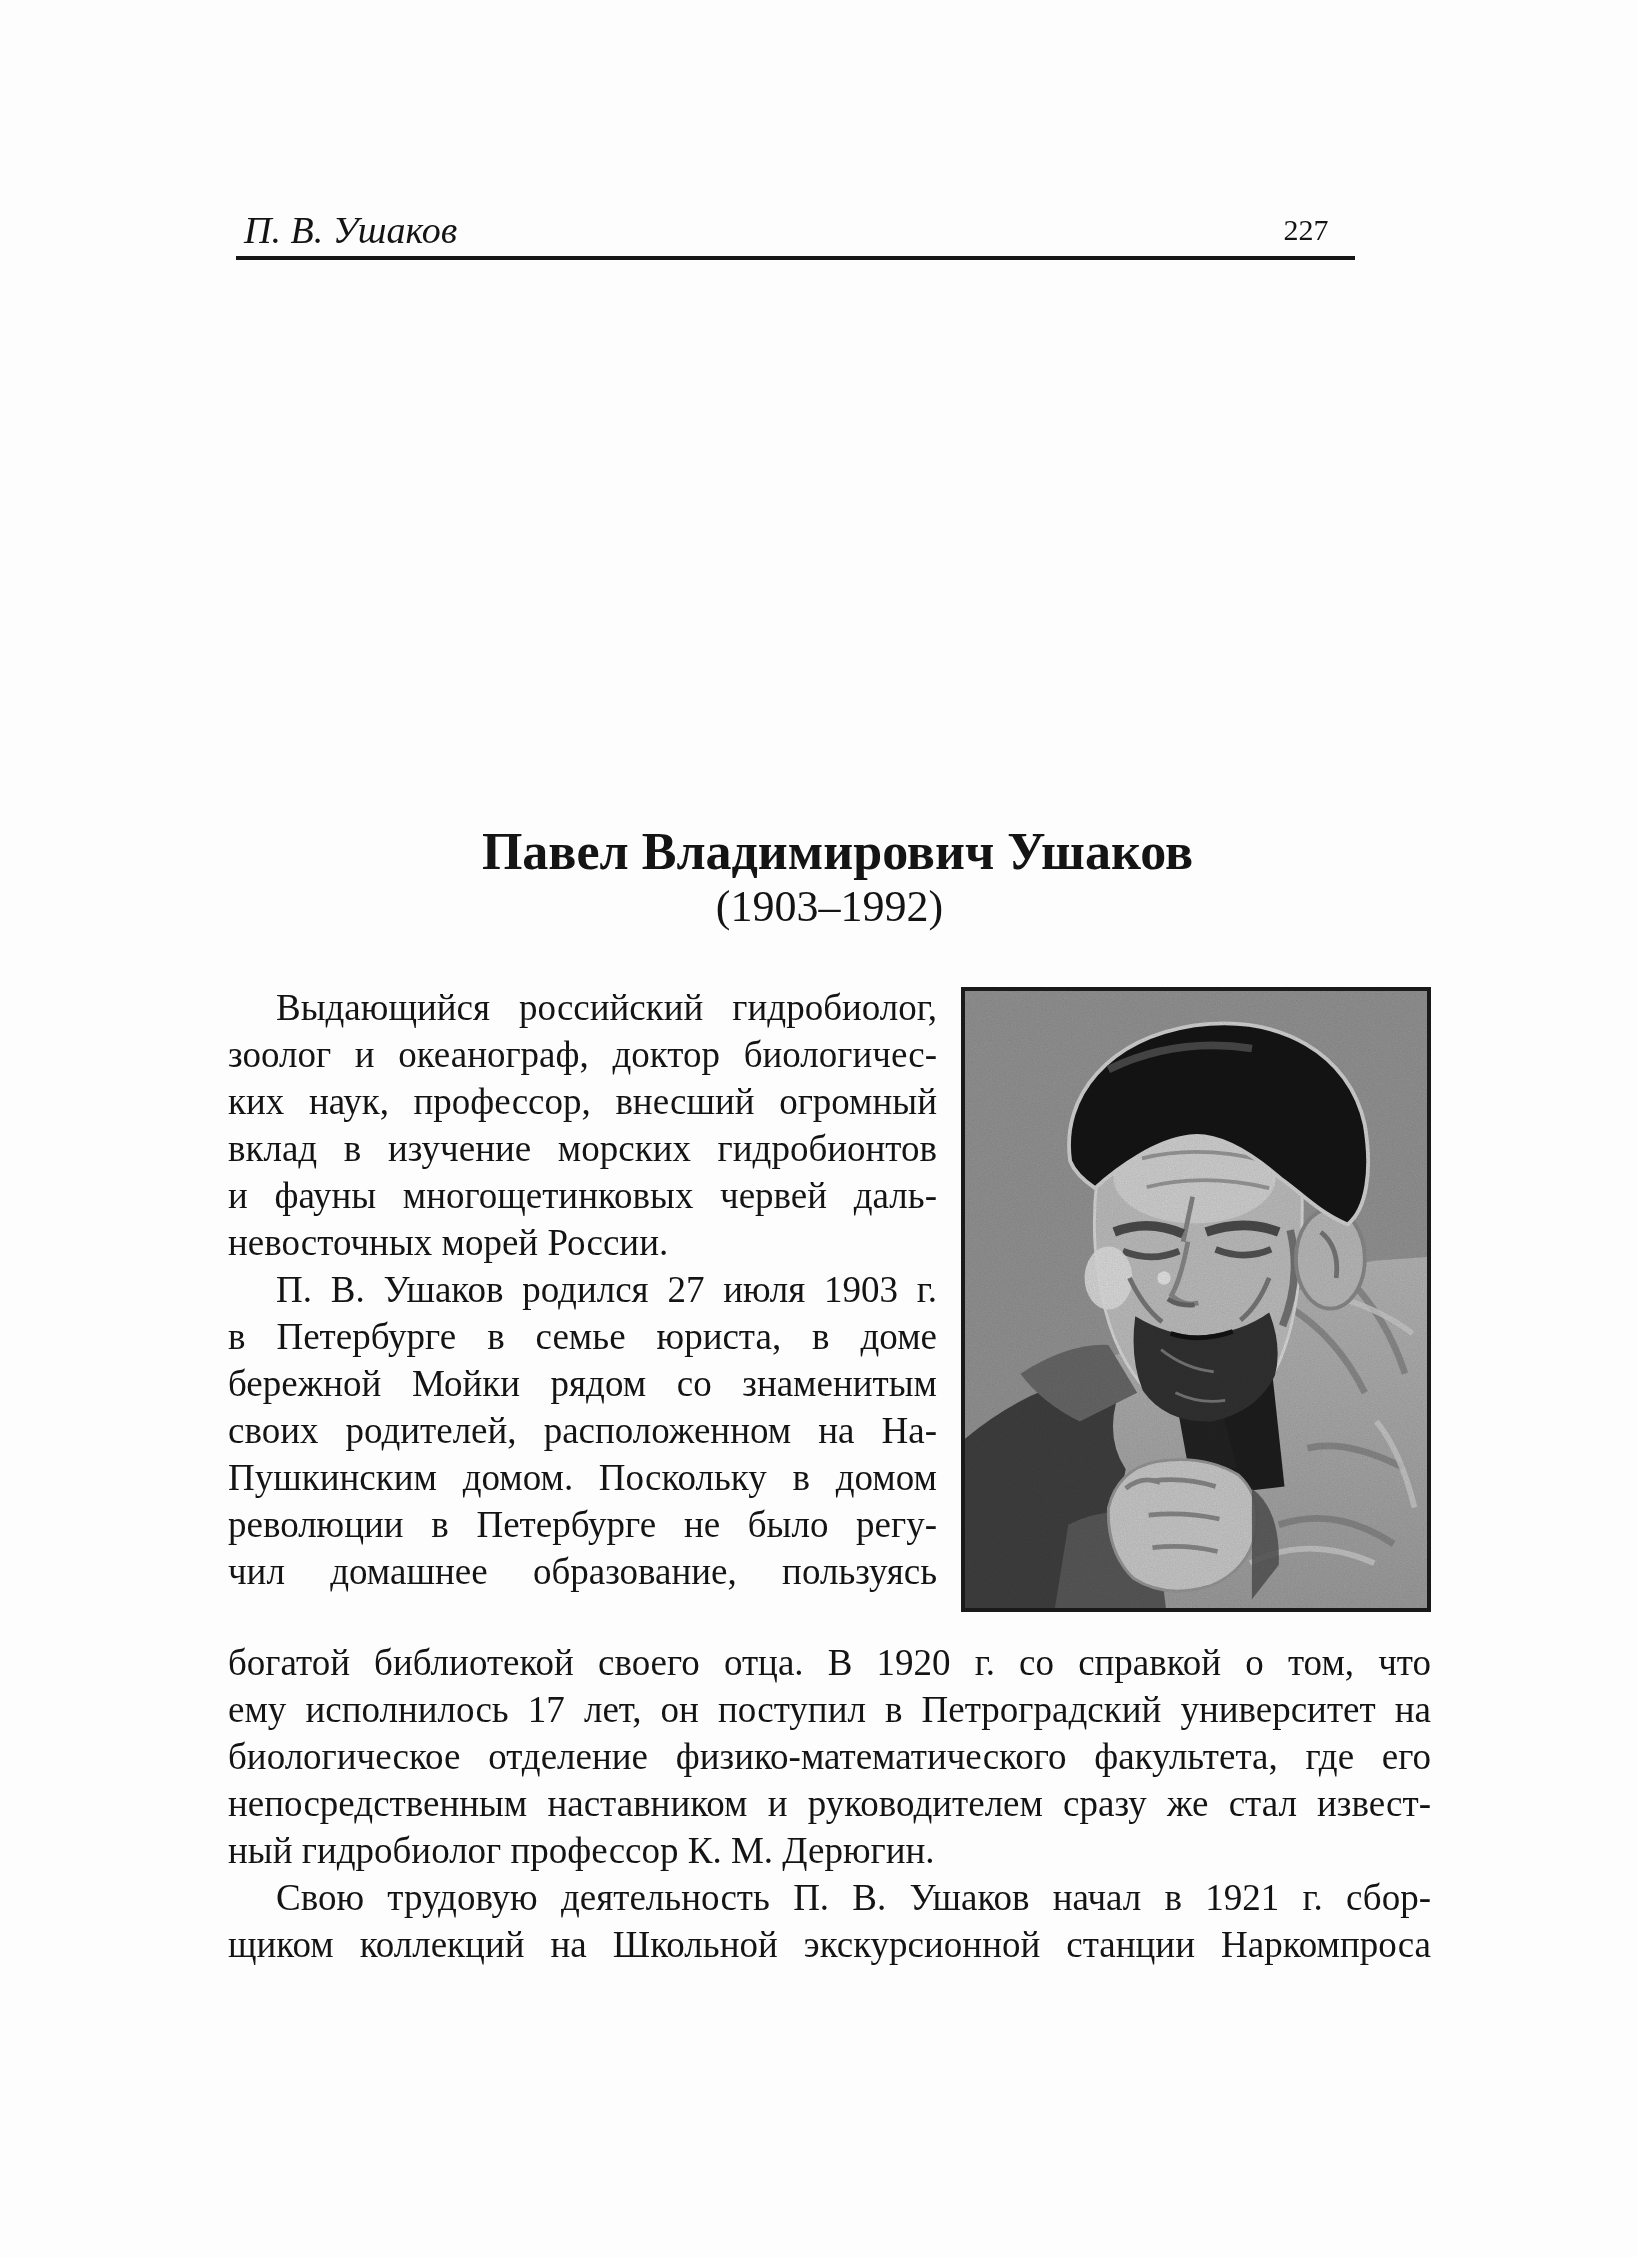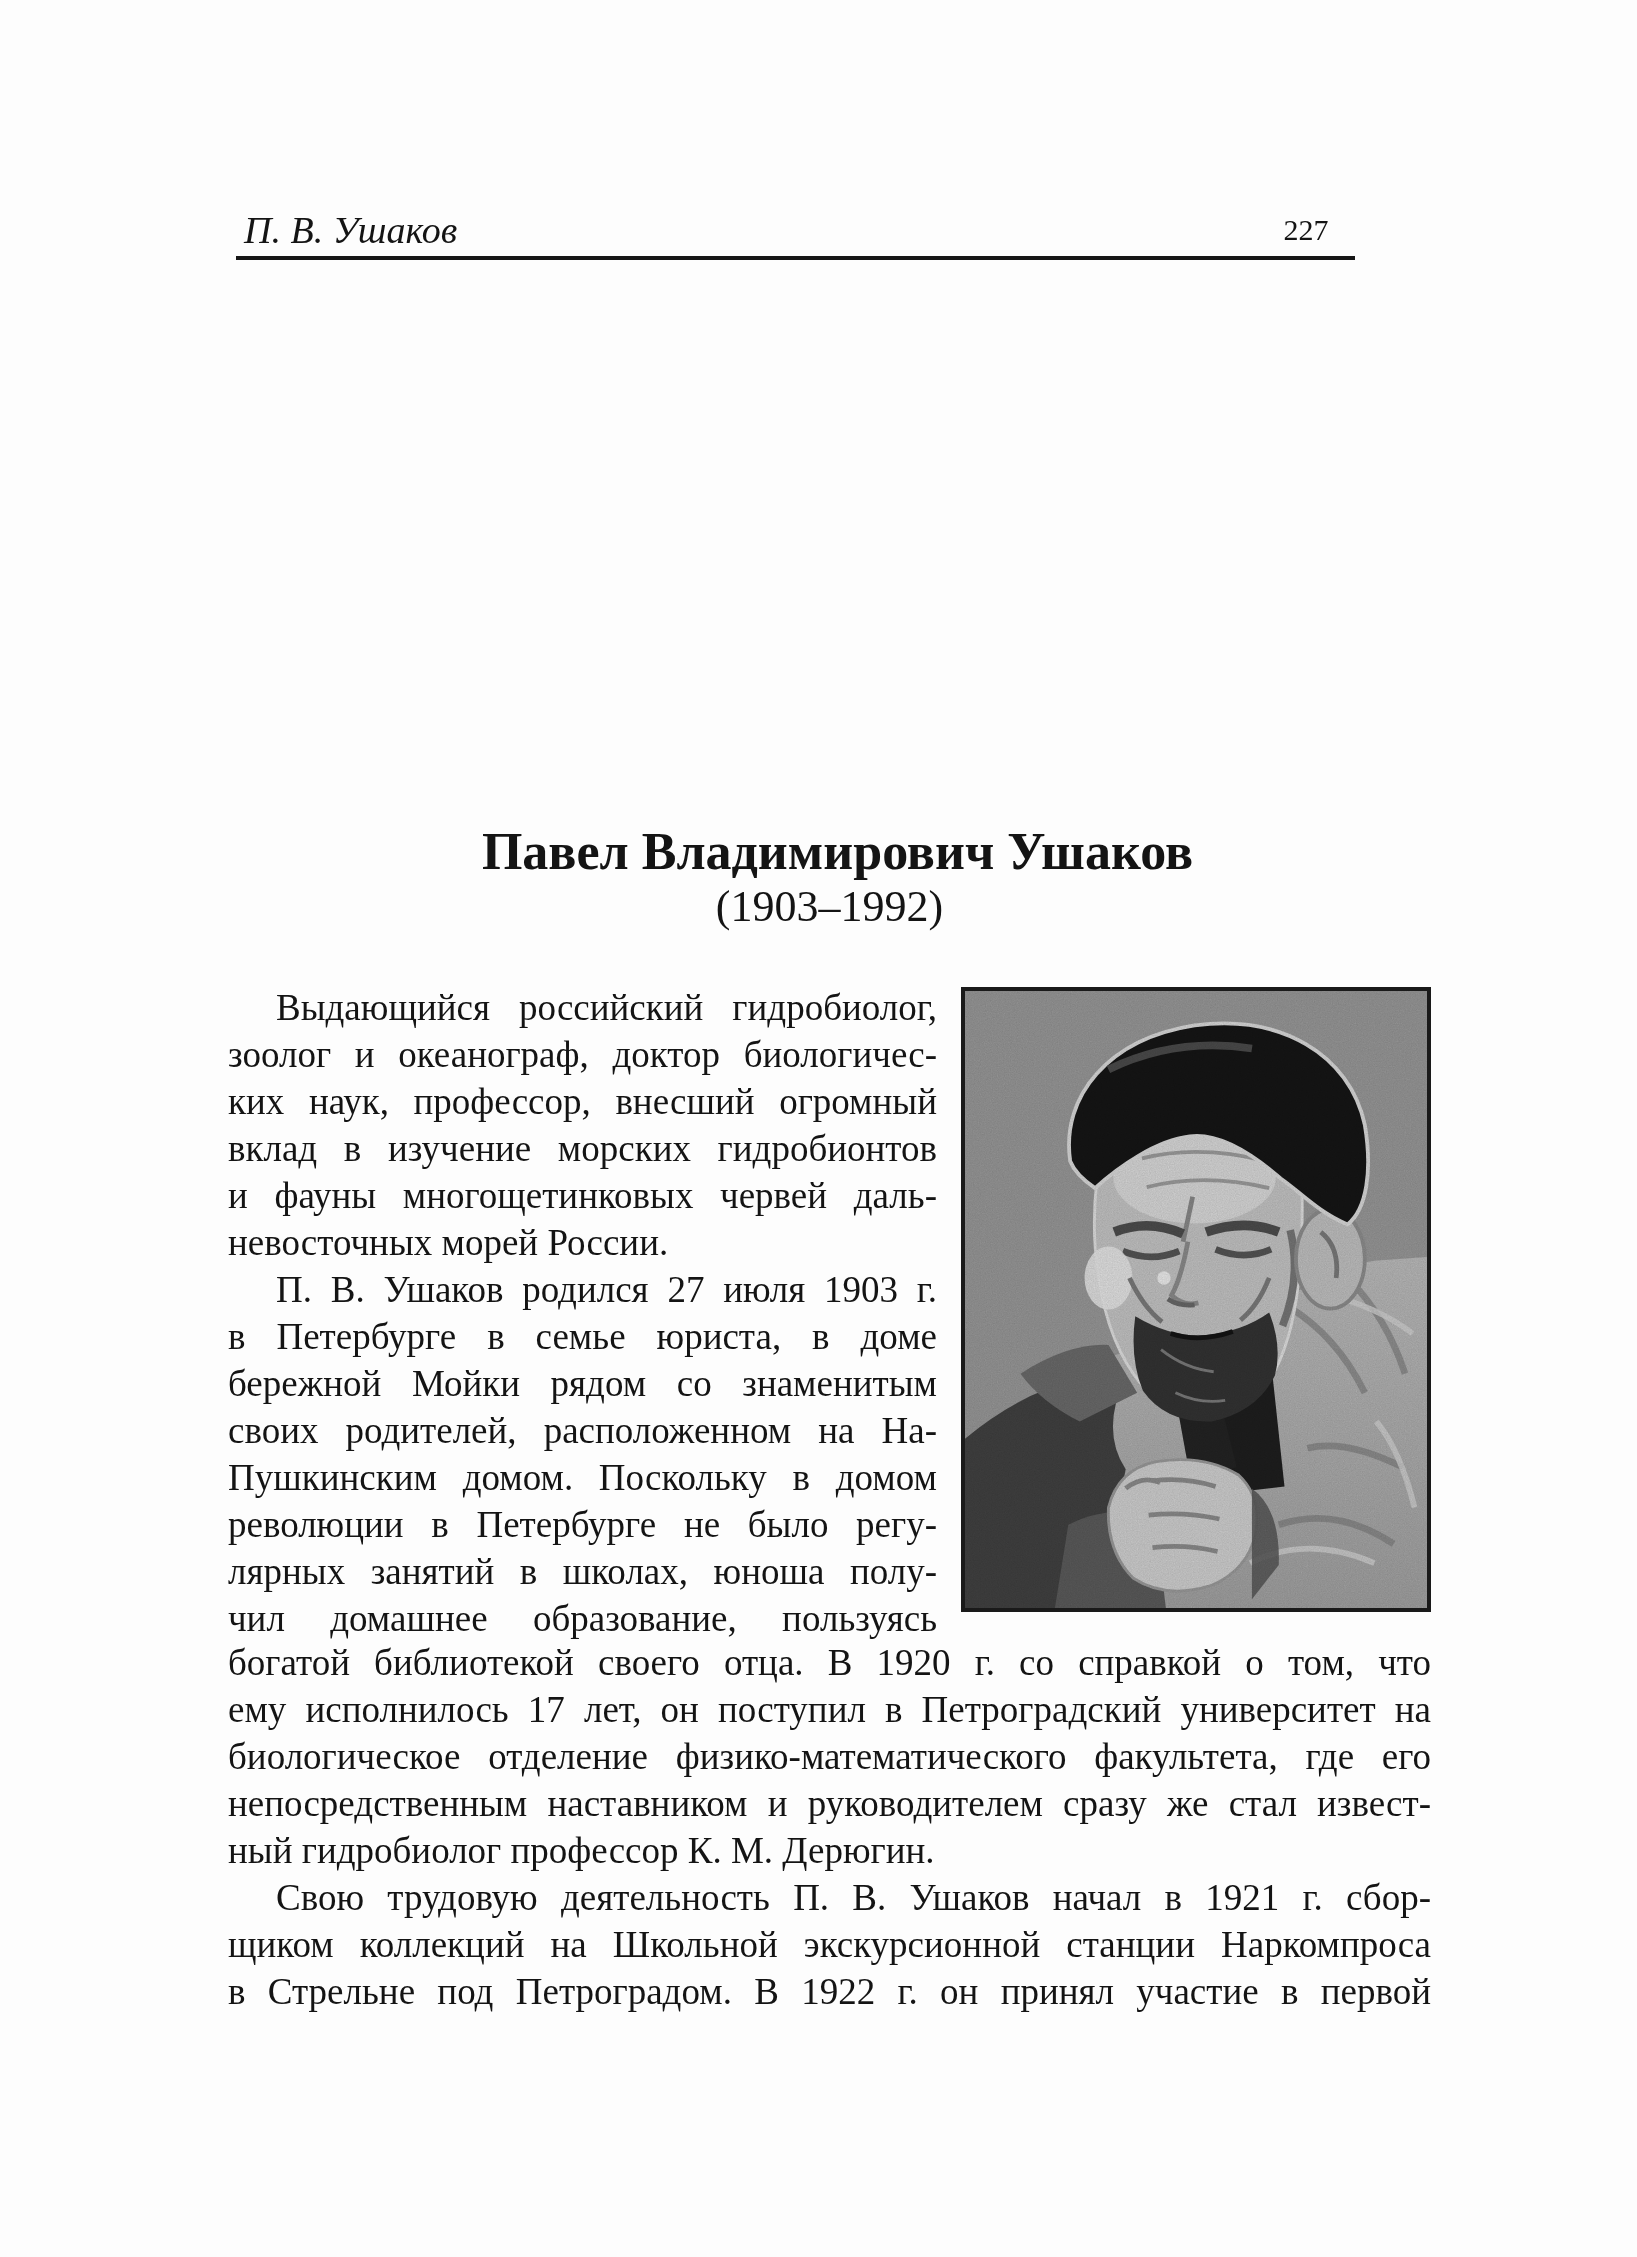--- a/index.html
+++ b/index.html
@@ -143,28 +143,26 @@
       <div class="tline">ких наук, профессор, внесший огромный</div>
       <div class="tline">вклад в изучение морских гидробионтов</div>
       <div class="tline">и фауны многощетинковых червей даль-</div>
       <div class="tline endline">невосточных морей России.</div>
       <div class="tline indent">П. В. Ушаков родился 27 июля 1903 г.</div>
       <div class="tline">в Петербурге в семье юриста, в доме</div>
       <div class="tline">бережной Мойки рядом со знаменитым</div>
       <div class="tline">своих родителей, расположенном на На-</div>
       <div class="tline">Пушкинским домом. Поскольку в домом</div>
       <div class="tline">революции в Петербурге не было регу-</div>
-      <div class="tline">лярных занятий в школах, юноша полу-</div>
       <div class="tline">чил домашнее образование, пользуясь</div>
     </div>
   <div class="col col-full" id="full-col">
       <div class="tline">богатой библиотекой своего отца. В 1920 г. со справкой о том, что</div>
       <div class="tline">ему исполнилось 17 лет, он поступил в Петроградский университет на</div>
       <div class="tline">биологическое отделение физико-математического факультета, где его</div>
       <div class="tline">непосредственным наставником и руководителем сразу же стал извест-</div>
       <div class="tline endline">ный гидробиолог профессор К. М. Дерюгин.</div>
       <div class="tline indent">Свою трудовую деятельность П. В. Ушаков начал в 1921 г. сбор-</div>
       <div class="tline">щиком коллекций на Школьной экскурсионной станции Наркомпроса</div>
-      <div class="tline">в Стрельне под Петроградом. В 1922 г. он принял участие в первой</div>
     </div>
 
 </div>
 
 
 </body></html>

